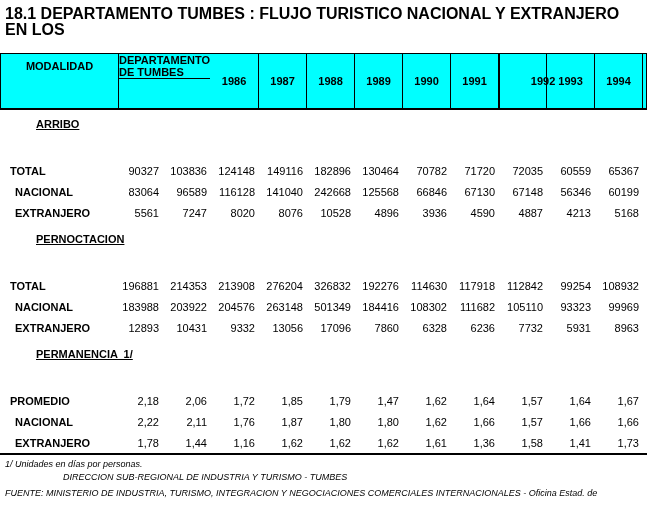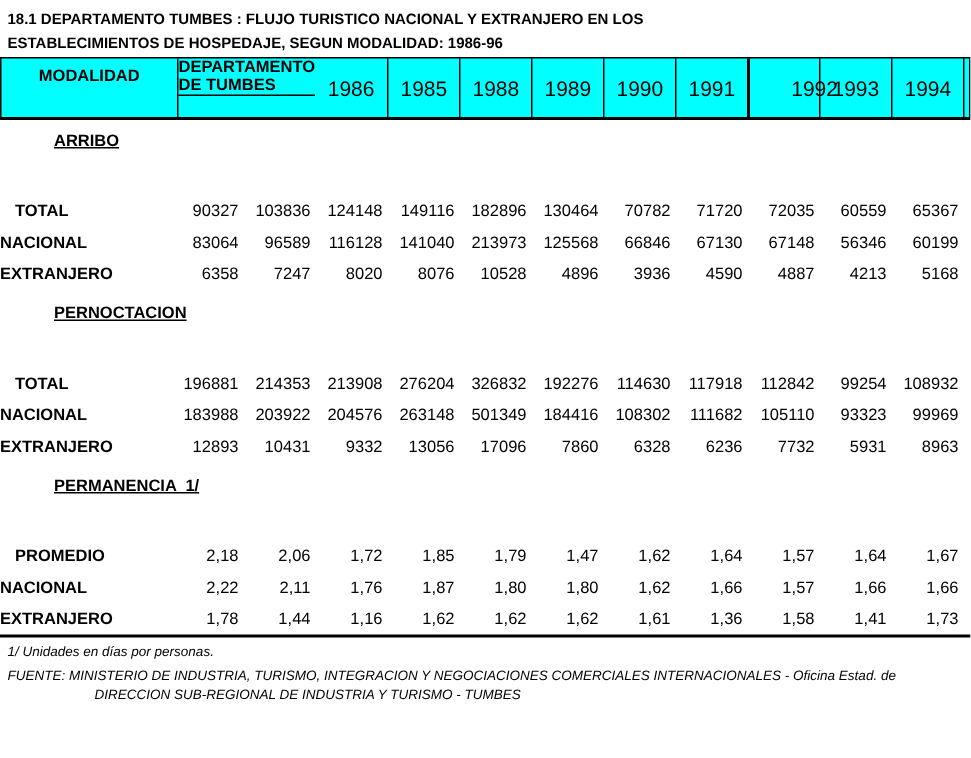--- a/index.html
+++ b/index.html
@@ -5,94 +5,94 @@
   :root { --header-bg: #00FFFF; --border: #000000; --text: #000000; }
   * { box-sizing: border-box; }
   html, body { margin: 0; padding: 0; }
   body {
     width: 647px; height: 505px; overflow: hidden;
     background: #ffffff; color: var(--text);
     font-family: "Liberation Sans", sans-serif;
   }
   .title {
     padding: 6px 6px 0 5px;
-    font-weight: bold; font-size: 10px; line-height: 16px;
+    font-weight: bold; font-size: 16px; line-height: 16px;
   }
   
   .thead {
+    margin-top: 15px;
     display: flex;
     border: 1px solid var(--border);
     border-bottom: 2px solid var(--border);
-    height: 42px;
+    height: 57px;
     background: var(--header-bg);
   }
   .modalidad {
     width: 118px; flex: 0 0 118px;
     border-right: 1px solid var(--border);
     display: flex; justify-content: center;
     padding-top: 6px;
     font-weight: bold; font-size: 11px;
   }
   .head-right { flex: 1; display: flex; }
   .group-header {
     height: 25px;
     border-bottom: 1px solid var(--border);
     display: flex; align-items: center; justify-content: center;
     font-weight: bold; font-size: 11px;
   }
   .years { flex: 1; display: flex; }
   .year-cell {
     width: 48px; flex: 0 0 48px;
     display: flex; align-items: center; justify-content: center;
-    font-weight: normal; font-size: 14px;
+    font-weight: bold; font-size: 11px;
   }
   .year-cell + .year-cell { border-left: 1px solid var(--border); }
   .year-cell.thick-left { border-left-width: 2px; padding-left: 40px; }
   
   .section { margin-top: 14px; }
   .section.first { margin-top: 8px; }
   .section-title {
     font-weight: bold; text-decoration: underline;
     font-size: 11px; padding-left: 5px; white-space: pre; margin-left: 31px;
   }
   .rows { margin-top: 26px; }
   .data-row { display: flex; height: 21px; align-items: flex-end; font-size: 11px; }
   .row-label { width: 118px; flex: 0 0 118px; font-weight: bold; }
   .row-label.lvl1 { padding-left: 10px; }
-  .row-label.lvl2 { }
+  .row-label.lvl2 { padding-left: 15px; }
   .val { width: 48px; flex: 0 0 48px; text-align: right; padding-right: 7px; }
   
   .footer {
     margin-top: 4px;
     border-top: 2px solid var(--border);
     padding-top: 3px;
   }
   .footnote, .source {
     font-style: italic; font-size: 9px; padding-left: 5px; line-height: 12px;
   }
   .source { margin-top: 4px; }
   .source.indent { margin-top: 1px; padding-left: 63px; }
 </style>
 </head>
 <body>
 
 <div class="page">
 
   <div class="title">
     <div>18.1 DEPARTAMENTO TUMBES : FLUJO TURISTICO NACIONAL Y EXTRANJERO EN LOS</div>
-    <div>ESTABLECIMIENTOS DE HOSPEDAJE, SEGUN MODALIDAD: 1986-96</div>
   </div>
 
   <div class="thead">
     <div class="modalidad">MODALIDAD</div>
     <div class="head-right">
       <div class="group-header">DEPARTAMENTO DE TUMBES</div>
       <div class="years" id="years-row">
           <div class="year-cell">1986</div>
-          <div class="year-cell">1985</div>
+          <div class="year-cell">1987</div>
           <div class="year-cell">1988</div>
           <div class="year-cell">1989</div>
           <div class="year-cell">1990</div>
           <div class="year-cell">1991</div>
           <div class="year-cell thick-left">1992</div>
           <div class="year-cell">1993</div>
           <div class="year-cell">1994</div>
           <div class="year-cell">1995</div>
           <div class="year-cell">1996</div>
         </div>
@@ -116,31 +116,31 @@
             <div class="val">72035</div>
             <div class="val">60559</div>
             <div class="val">65367</div>
           </div>
           <div class="data-row">
             <div class="row-label lvl2">NACIONAL</div>
             <div class="val">83064</div>
             <div class="val">96589</div>
             <div class="val">116128</div>
             <div class="val">141040</div>
-            <div class="val">213973</div>
+            <div class="val">242668</div>
             <div class="val">125568</div>
             <div class="val">66846</div>
             <div class="val">67130</div>
             <div class="val">67148</div>
             <div class="val">56346</div>
             <div class="val">60199</div>
           </div>
           <div class="data-row">
             <div class="row-label lvl2">EXTRANJERO</div>
-            <div class="val">6358</div>
+            <div class="val">5561</div>
             <div class="val">7247</div>
             <div class="val">8020</div>
             <div class="val">8076</div>
             <div class="val">10528</div>
             <div class="val">4896</div>
             <div class="val">3936</div>
             <div class="val">4590</div>
             <div class="val">4887</div>
             <div class="val">4213</div>
             <div class="val">5168</div>
@@ -238,17 +238,17 @@
             <div class="val">1,58</div>
             <div class="val">1,41</div>
             <div class="val">1,73</div>
           </div>
         </div>
       </div>
     </div>
 
   <div class="footer">
     <div class="footnote">1/ Unidades en días por personas.</div>
+    <div class="source indent">DIRECCION SUB-REGIONAL DE INDUSTRIA Y TURISMO - TUMBES</div>
     <div class="source">FUENTE: MINISTERIO DE INDUSTRIA, TURISMO, INTEGRACION Y NEGOCIACIONES COMERCIALES INTERNACIONALES - Oficina Estad. de</div>
-    <div class="source indent">DIRECCION SUB-REGIONAL DE INDUSTRIA Y TURISMO - TUMBES</div>
   </div>
 
 </div>
 
 </body></html>

